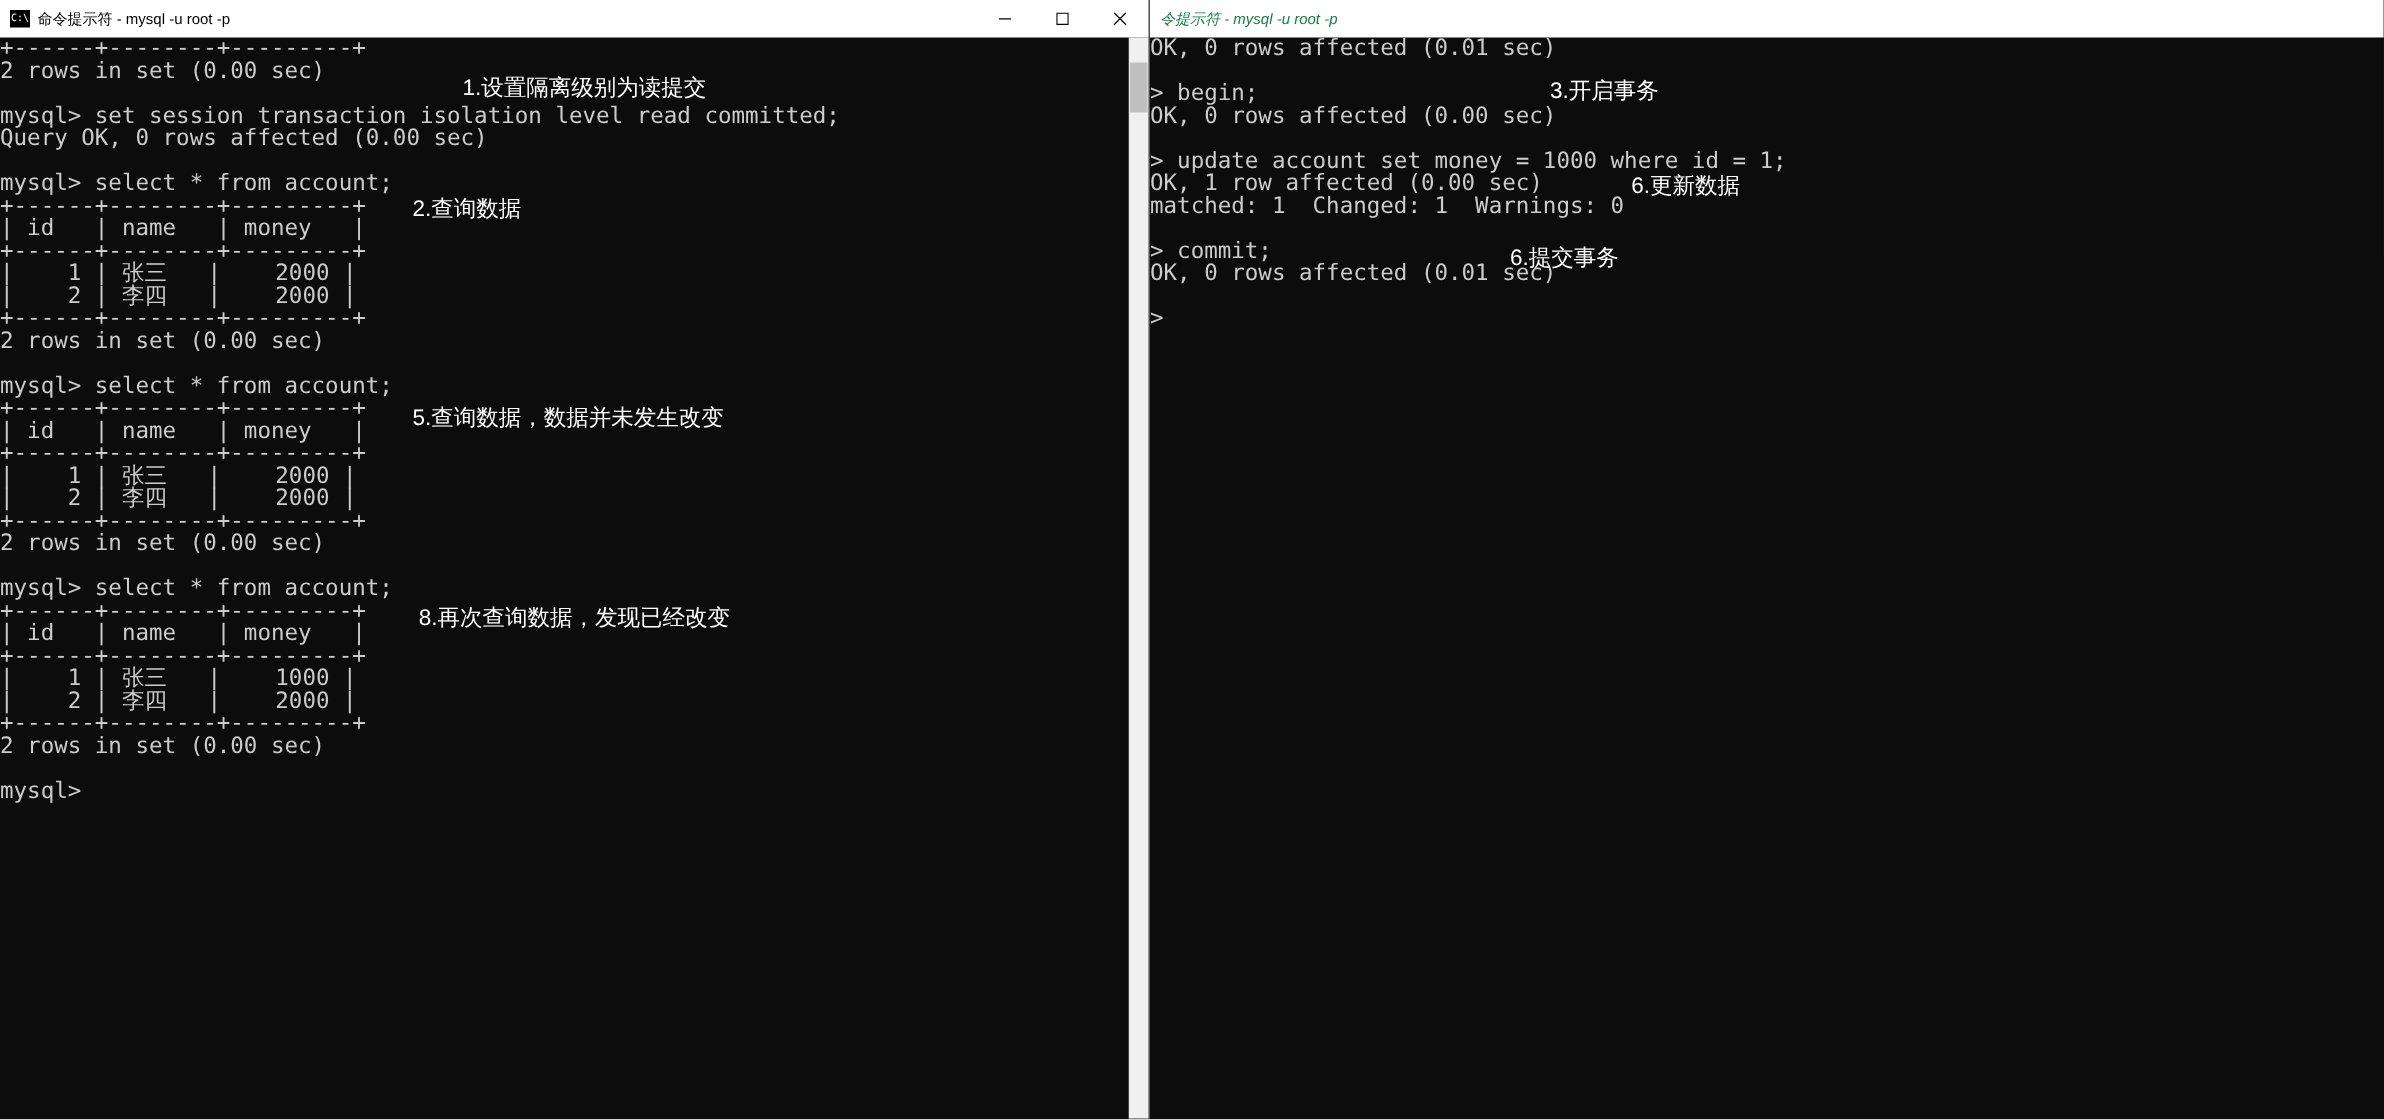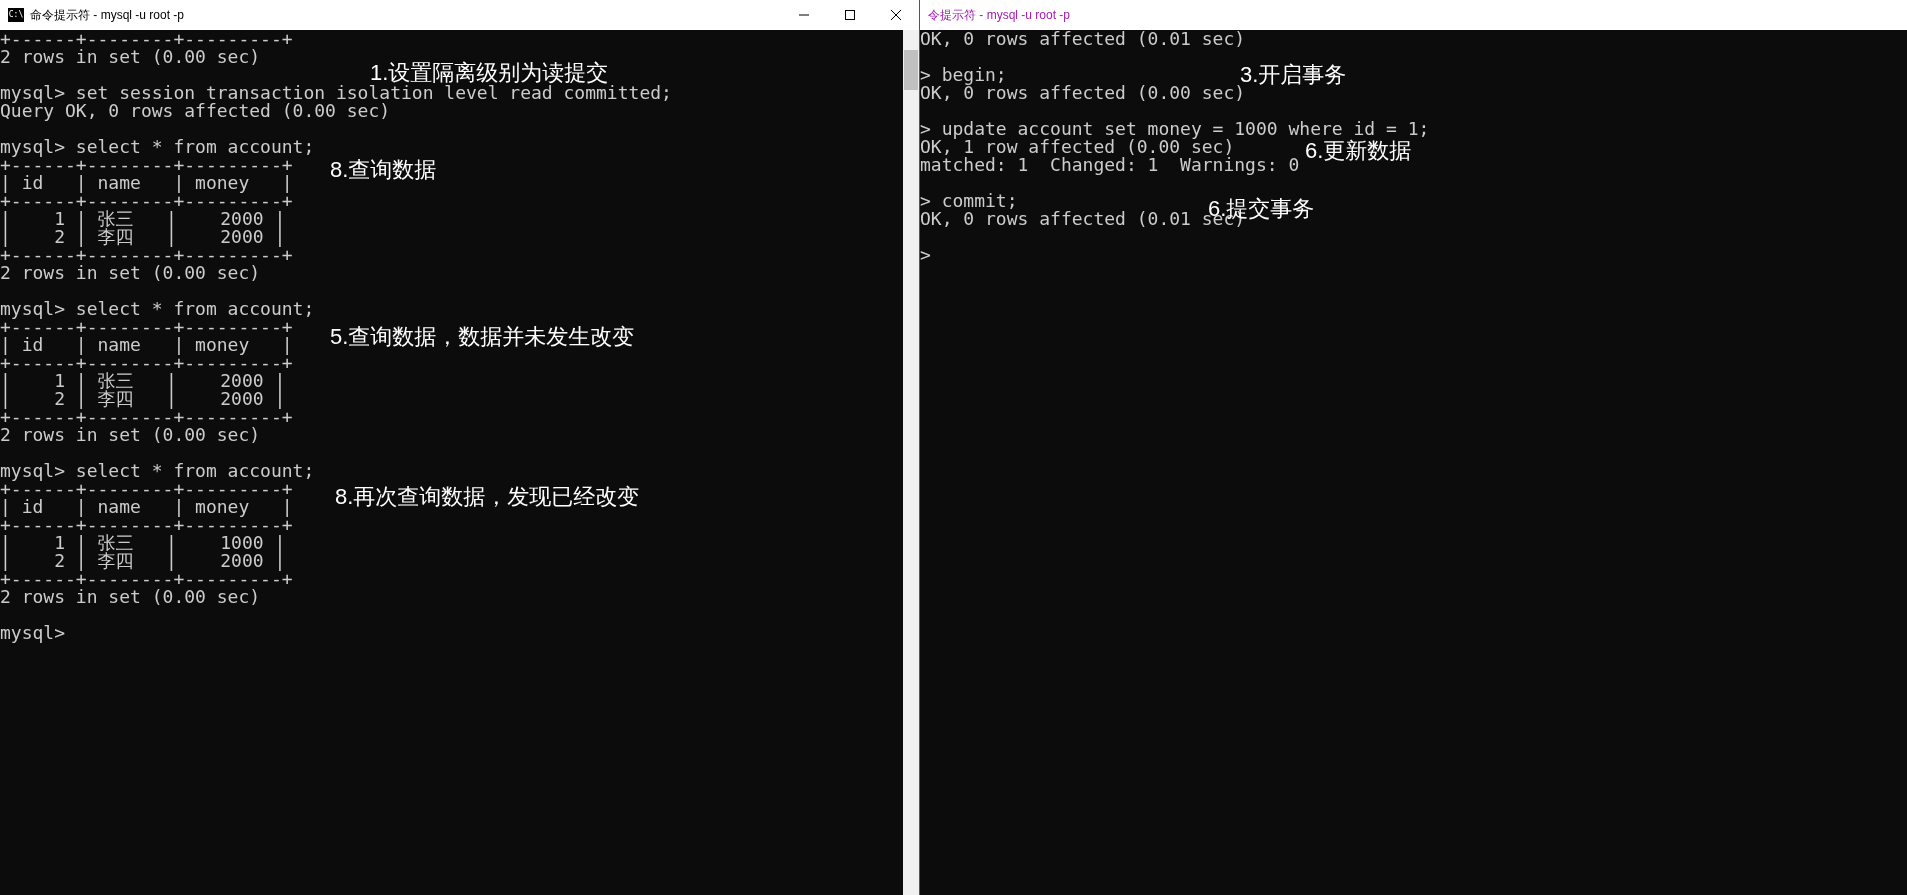--- a/index.html
+++ b/index.html
@@ -24,21 +24,21 @@
     background: #ffffff;
     color: #000;
     height: 30px;
     display: flex;
     align-items: center;
     font-family: "Segoe UI","Microsoft YaHei",sans-serif;
     font-size: 12px;
     padding-left: 8px;
     position: relative;
   }
-  .titlebar.inactive { color: #a21caf; }
+  .titlebar.inactive { color: #15803d; font-style: italic; }
   .titlebar .icon {
     width: 16px; height: 14px;
     background: #000; display:inline-block;
     color:#fff; font-size:8px; line-height:14px; text-align:center;
     margin-right:6px; font-family:monospace;
   }
   .win-controls {
     position:absolute; right:0; top:0; height:30px; display:flex;
   }
   .win-btn {
@@ -55,21 +55,21 @@
     white-space: pre;
     position: relative;
     height: calc(100% - 30px);
     overflow:hidden;
   }
   .line { white-space: pre; }
   .annotation {
     position: absolute;
     color: #ffffff;
     font-family: "Microsoft YaHei","SimHei",sans-serif;
-    font-size: 22px;
+    font-size: 18px;
     font-weight: 400;
     white-space: nowrap;
   }
   .scrollbar-track {
     position:absolute; right:0; top:30px; width:16px; bottom:0;
     background:#f0f0f0;
   }
   .scrollbar-thumb {
     position:absolute; left:1px; right:1px; top:20px; height:40px;
     background:#c0c0c0;
@@ -100,21 +100,21 @@
           </svg>
       </div>
     </div>
   </div>
   <div class="terminal-body" id="left-body"><div class="line">+------+--------+---------+</div><div class="line">2 rows in set (0.00 sec)</div><div class="line">&nbsp;</div><div class="line">mysql&gt; set session transaction isolation level read committed;</div><div class="line">Query OK, 0 rows affected (0.00 sec)</div><div class="line">&nbsp;</div><div class="line">mysql&gt; select * from account;</div><div class="line">+------+--------+---------+</div><div class="line">| id   | name   | money   |</div><div class="line">+------+--------+---------+</div><div class="line">|    1 | 张三   |    2000 |</div><div class="line">|    2 | 李四   |    2000 |</div><div class="line">+------+--------+---------+</div><div class="line">2 rows in set (0.00 sec)</div><div class="line">&nbsp;</div><div class="line">mysql&gt; select * from account;</div><div class="line">+------+--------+---------+</div><div class="line">| id   | name   | money   |</div><div class="line">+------+--------+---------+</div><div class="line">|    1 | 张三   |    2000 |</div><div class="line">|    2 | 李四   |    2000 |</div><div class="line">+------+--------+---------+</div><div class="line">2 rows in set (0.00 sec)</div><div class="line">&nbsp;</div><div class="line">mysql&gt; select * from account;</div><div class="line">+------+--------+---------+</div><div class="line">| id   | name   | money   |</div><div class="line">+------+--------+---------+</div><div class="line">|    1 | 张三   |    1000 |</div><div class="line">|    2 | 李四   |    2000 |</div><div class="line">+------+--------+---------+</div><div class="line">2 rows in set (0.00 sec)</div><div class="line">&nbsp;</div><div class="line">mysql&gt;</div></div>
   <div class="scrollbar-track">
     <div class="scrollbar-thumb"></div>
   </div>
 
   <div class="annotation" style="left:370px; top:58px;">1.设置隔离级别为读提交</div>
-  <div class="annotation" style="left:330px; top:155px;">8.查询数据</div>
+  <div class="annotation" style="left:330px; top:155px;">2.查询数据</div>
   <div class="annotation" style="left:330px; top:322px;text-align:center;">5.查询数据，数据并未发生改变</div>
   <div class="annotation" style="left:335px; top:482px;">8.再次查询数据，发现已经改变</div>
 </div>
 
 <div class="window window-right">
   <div class="titlebar inactive">
     <span>令提示符 - mysql  -u root -p</span>
   </div>
   <div class="terminal-body" id="right-body"><div class="line">OK, 0 rows affected (0.01 sec)</div><div class="line">&nbsp;</div><div class="line">&gt; begin;</div><div class="line">OK, 0 rows affected (0.00 sec)</div><div class="line">&nbsp;</div><div class="line">&gt; update account set money = 1000 where id = 1;</div><div class="line">OK, 1 row affected (0.00 sec)</div><div class="line">matched: 1  Changed: 1  Warnings: 0</div><div class="line">&nbsp;</div><div class="line">&gt; commit;</div><div class="line">OK, 0 rows affected (0.01 sec)</div><div class="line">&nbsp;</div><div class="line">&gt;</div></div>
 

